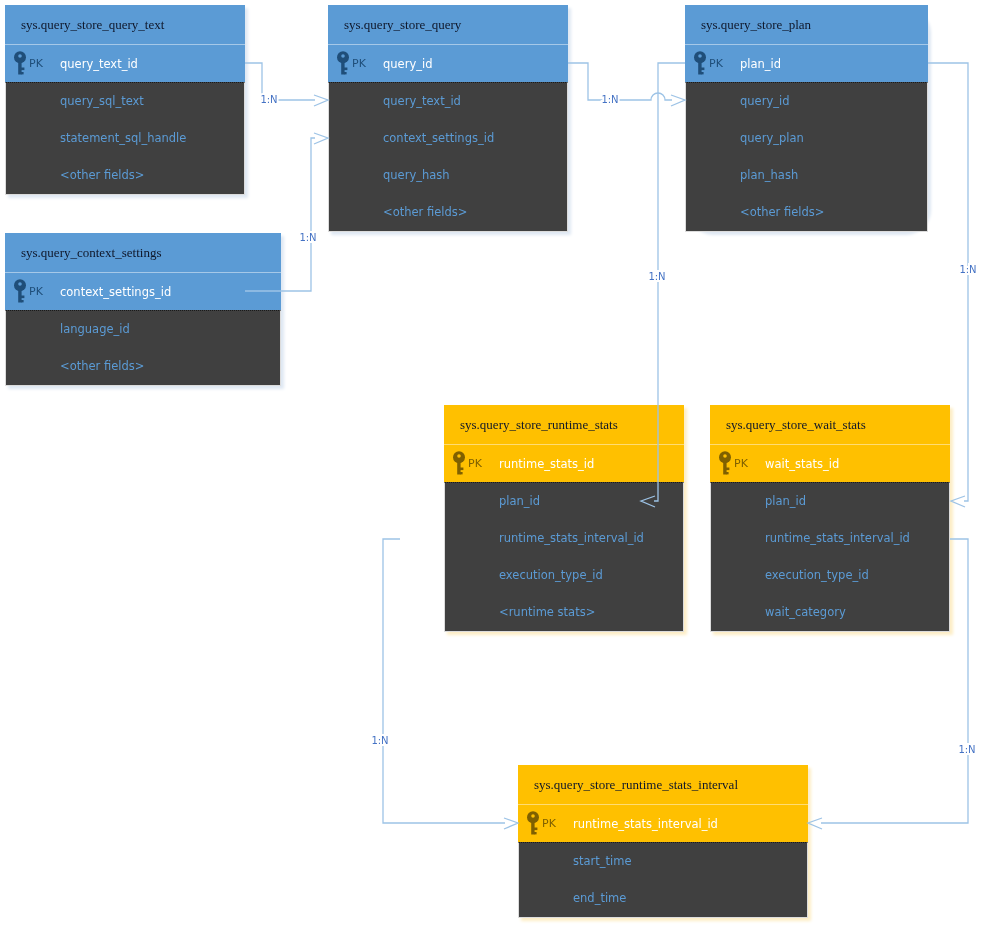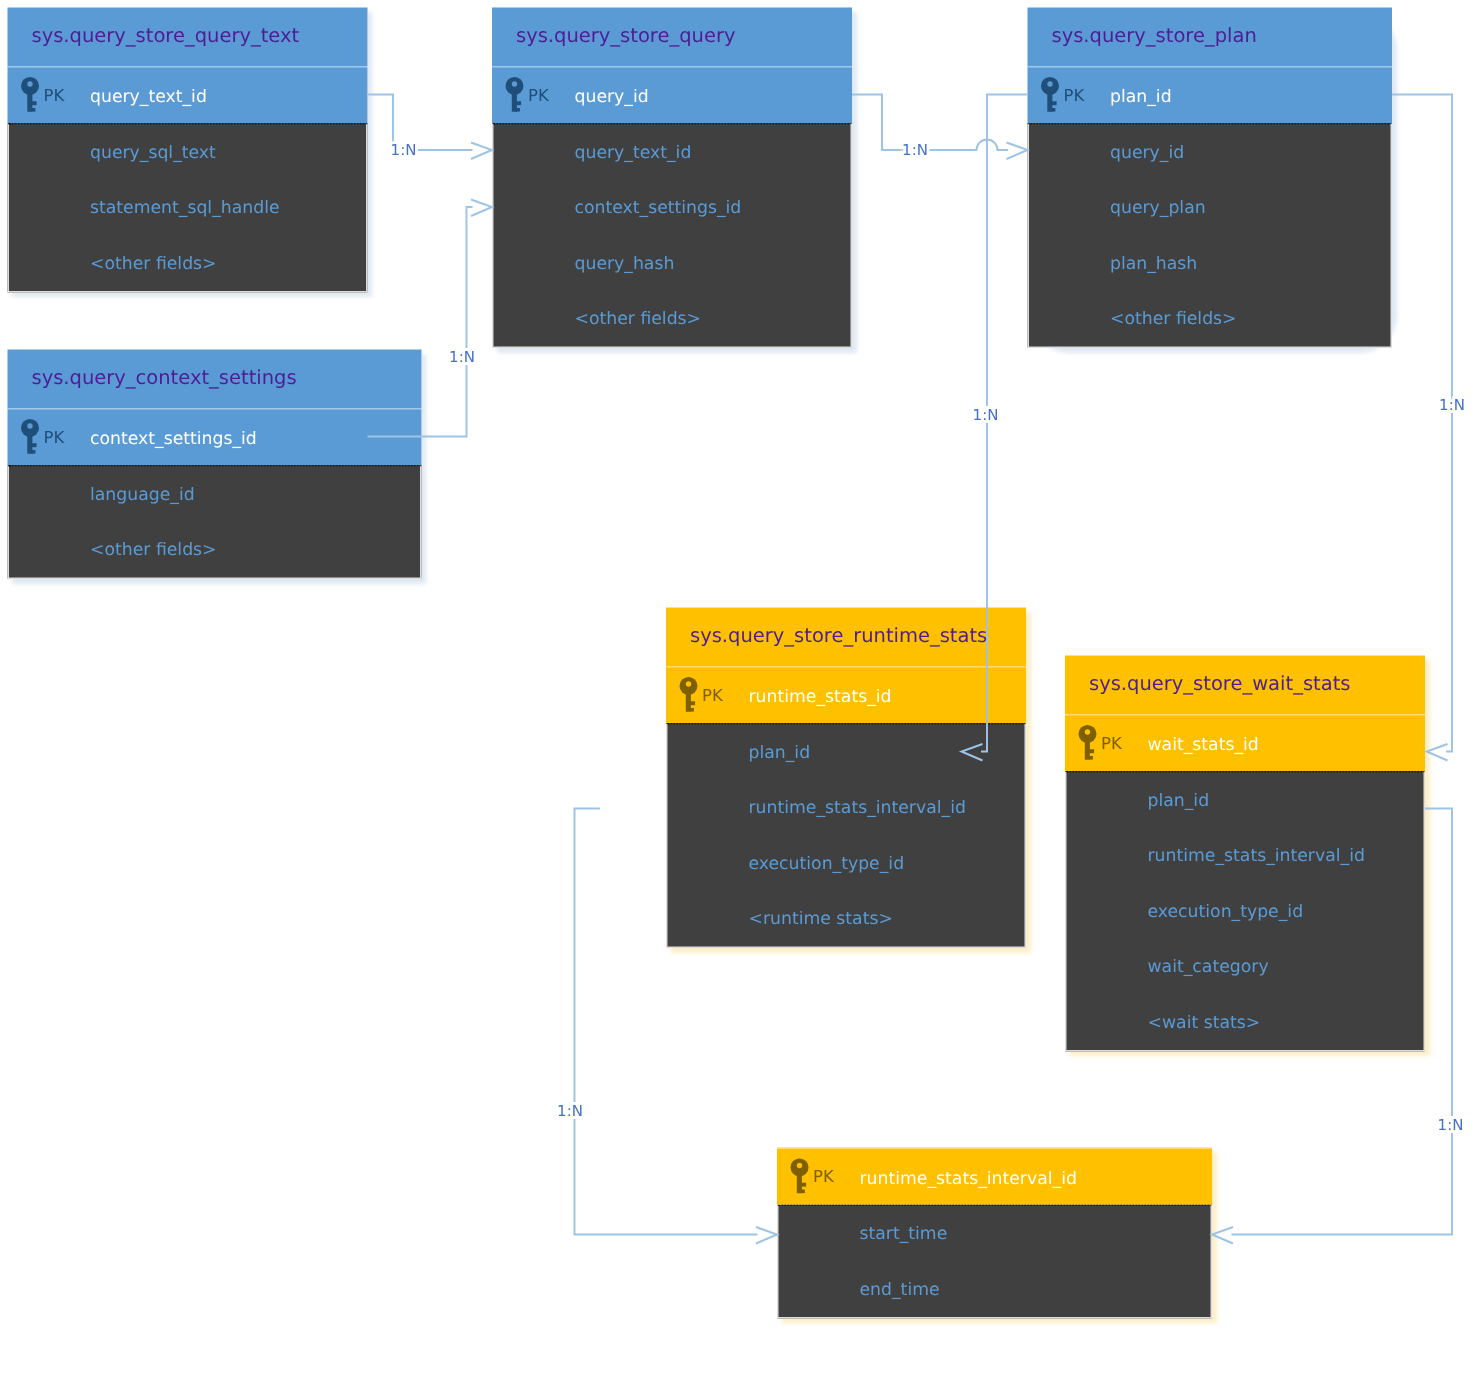--- a/index.html
+++ b/index.html
@@ -10,22 +10,22 @@
     font-family:"DejaVu Sans","Liberation Sans",sans-serif;
     overflow:hidden;
   }
   .entity{
     position:absolute;
     font-family:"DejaVu Sans","Liberation Sans",sans-serif;
   }
   .t-header{
     height:39px;line-height:39px;
     padding-left:16px;
-    color:#4c1d95;font-size:13px;
-    white-space:nowrap;overflow:hidden;
+    color:#0f172a;font-size:13px;
+    white-space:nowrap;overflow:hidden;font-family:Liberation Serif, serif;
   }
   .t-pk{
     position:relative;height:38px;
     border-top:1px solid rgba(255,255,255,0.45);
     box-sizing:border-box;
   }
   .theme-blue .t-header,.theme-blue .t-pk{background:#5B9BD5;}
   .theme-orange .t-header,.theme-orange .t-pk{background:#FFC000;}
   .theme-blue{box-shadow:3px 3px 3px #dfe8f3;}
   .theme-orange{box-shadow:3px 3px 3px #fdeec6;}
@@ -170,43 +170,43 @@
       <span class="pk-field">runtime_stats_id</span>
     </div>
     <div class="t-body">
       <div class="t-row">plan_id</div>
       <div class="t-row">runtime_stats_interval_id</div>
       <div class="t-row">execution_type_id</div>
       <div class="t-row">&lt;runtime stats&gt;</div>
     </div>
   </div>
 
-  <div class="entity theme-orange" style="left:710px;top:405px;width:240px;margin-top:32px;">
+  <div class="entity theme-orange" style="left:710px;top:405px;width:240px;">
     <div class="t-header">sys.query_store_wait_stats</div>
     <div class="t-pk">
       <svg class="key-icon" viewBox="0 0 14 26">
           <circle class="key-fill" cx="7" cy="6.3" r="6"></circle>
           <rect class="key-fill" x="5.2" y="10" width="3.4" height="13.5"></rect>
           <rect class="key-fill" x="8" y="16.5" width="3.4" height="2.6"></rect>
           <rect class="key-fill" x="8" y="21" width="2.6" height="2.4"></rect>
           <circle class="key-hole" cx="7" cy="5" r="1.8"></circle>
         </svg>
       <span class="pk-badge">PK</span>
       <span class="pk-field">wait_stats_id</span>
     </div>
     <div class="t-body">
       <div class="t-row">plan_id</div>
       <div class="t-row">runtime_stats_interval_id</div>
       <div class="t-row">execution_type_id</div>
       <div class="t-row">wait_category</div>
-      <div class="t-row">&lt;wait stats&gt;</div>
     </div>
   </div>
 
   <div class="entity theme-orange" style="left:518px;top:765px;width:290px;">
+    <div class="t-header">sys.query_store_runtime_stats_interval</div>
     <div class="t-pk">
       <svg class="key-icon" viewBox="0 0 14 26">
           <circle class="key-fill" cx="7" cy="6.3" r="6"></circle>
           <rect class="key-fill" x="5.2" y="10" width="3.4" height="13.5"></rect>
           <rect class="key-fill" x="8" y="16.5" width="3.4" height="2.6"></rect>
           <rect class="key-fill" x="8" y="21" width="2.6" height="2.4"></rect>
           <circle class="key-hole" cx="7" cy="5" r="1.8"></circle>
         </svg>
       <span class="pk-badge">PK</span>
       <span class="pk-field">runtime_stats_interval_id</span>

